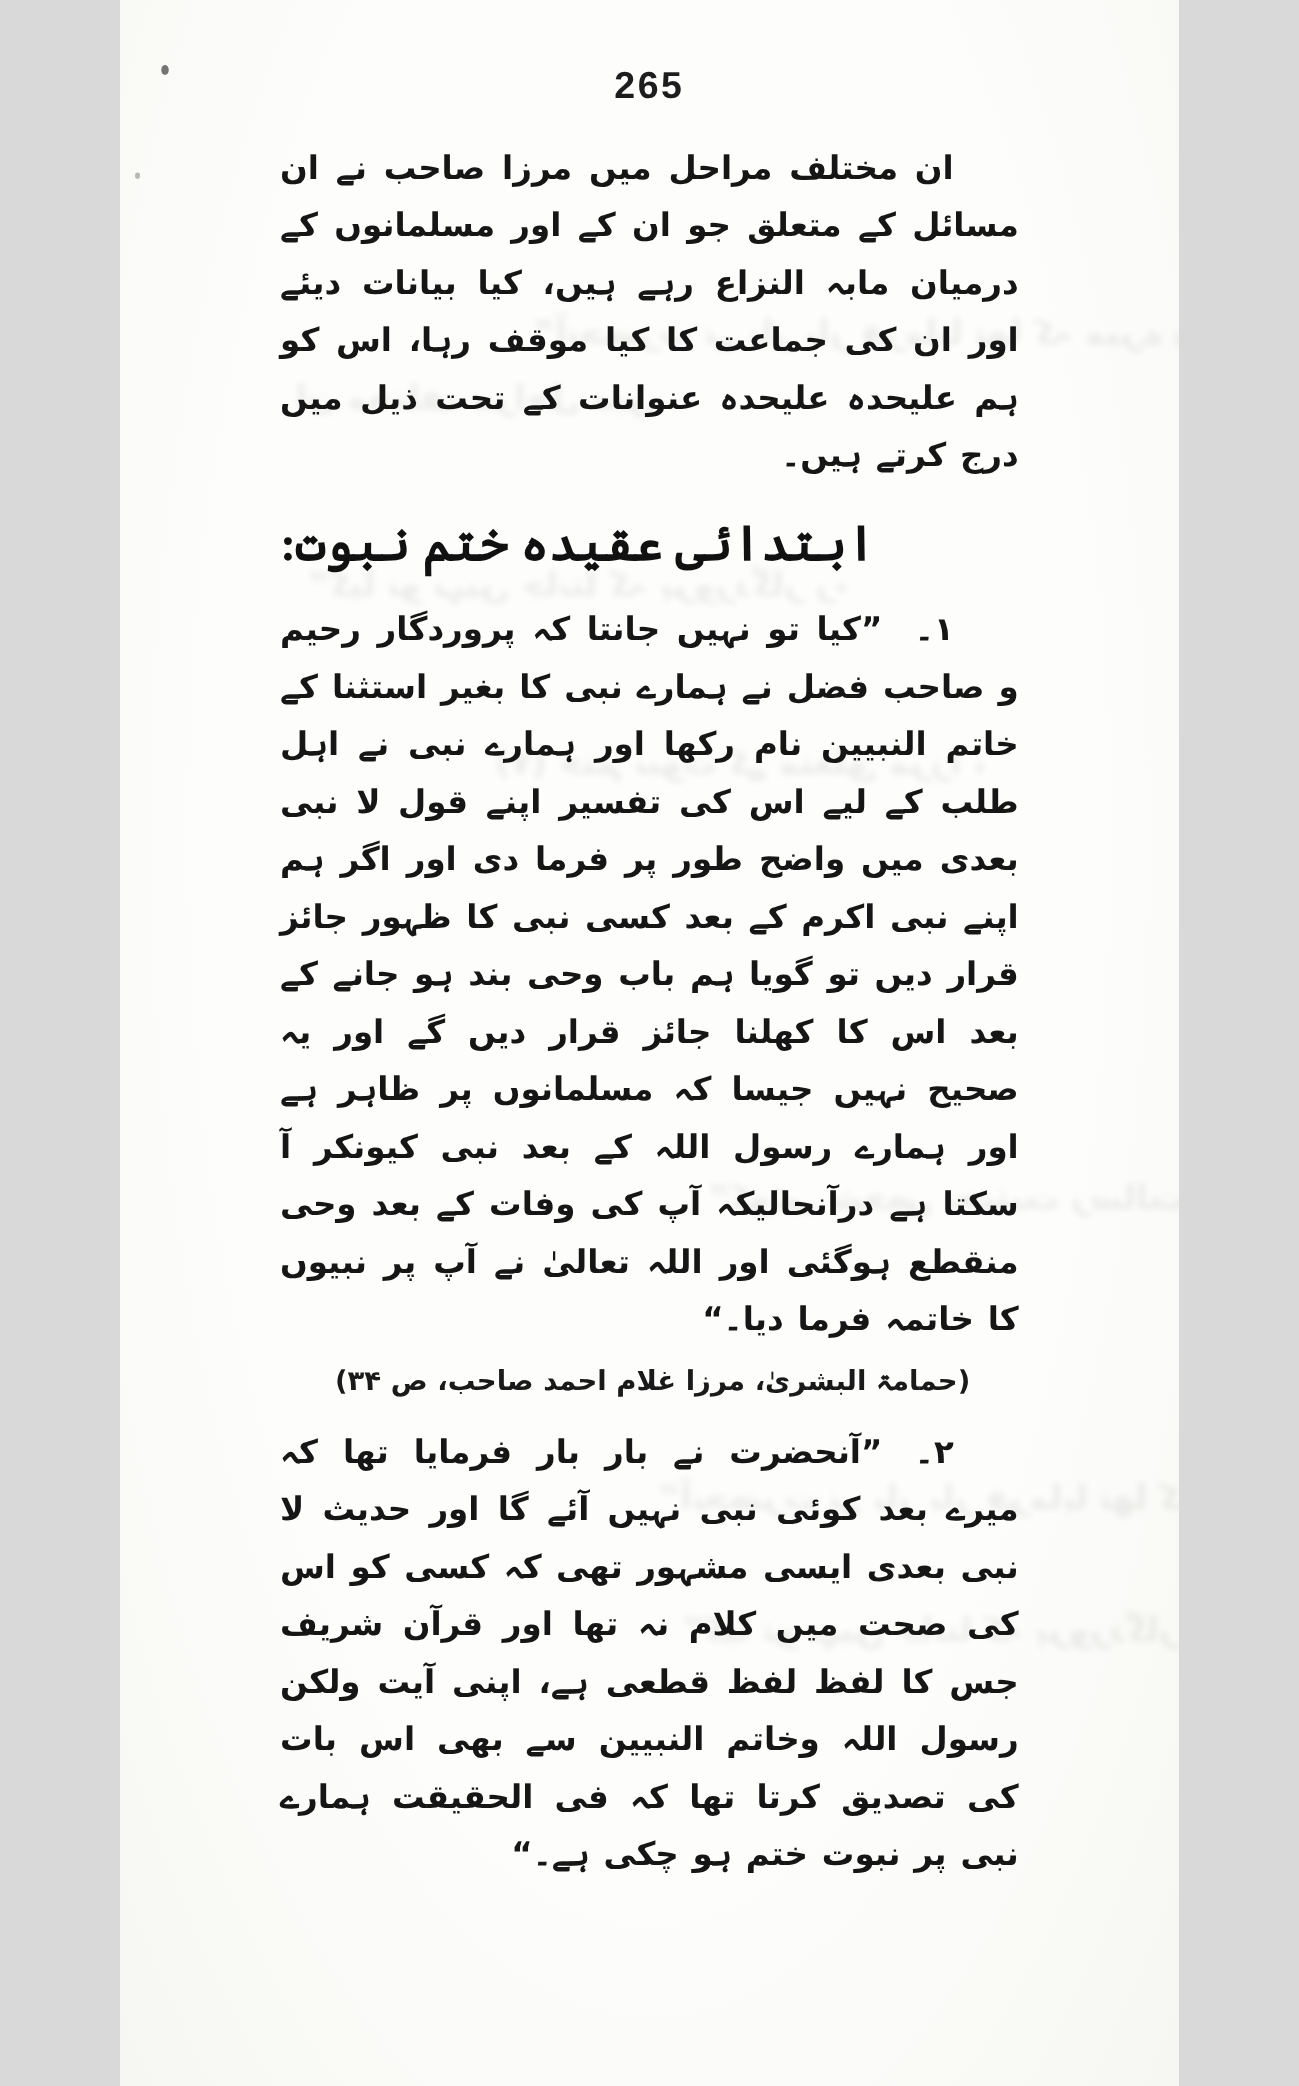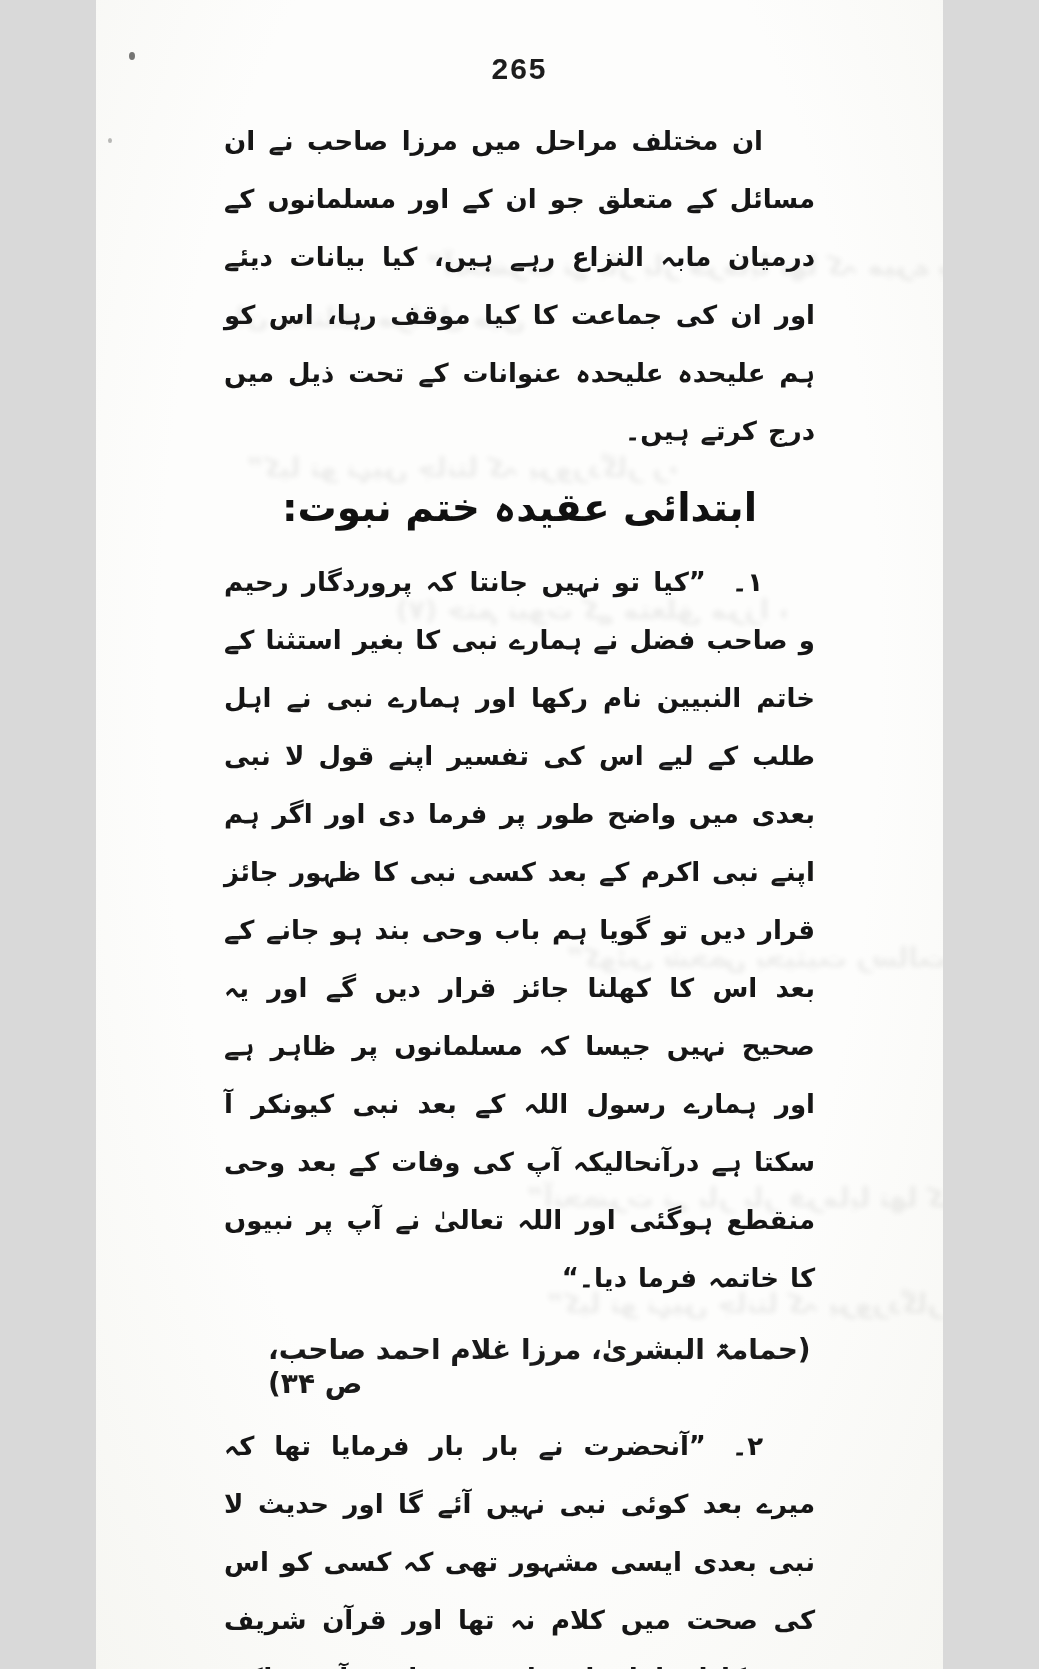--- a/index.html
+++ b/index.html
@@ -32,47 +32,48 @@
     color: #1d1d1d;
     margin: 0 0 26px 0;
   }
 
   .urdu {
     direction: rtl;
     unicode-bidi: embed;
     text-align: justify;
     font-weight: bold;
     font-size: 26px;
-    line-height: 58px;
+    line-height: 46px;
     word-spacing: 2px;
     margin: 0 0 8px 0;
   }
 
   .indent { text-indent: 52px; }
 
   .heading {
     direction: rtl;
-    text-align: center;
+    text-align: left;
     font-weight: bold;
     font-size: 39px;
     line-height: 1.35;
     margin: 22px 0 18px 0;
     color: #111;
+    font-family: Liberation Serif, serif;
   }
 
   .qnum { margin-left: 26px; }
 
   .citation {
     direction: rtl;
     unicode-bidi: embed;
     text-align: left;
-    font-size: 28px;
+    font-size: 22px;
     font-weight: bold;
     line-height: 34px;
-    margin: 26px 0 16px 44px;
+    margin: 10px 0 16px 44px;
     color: #1a1a1a;
   }
 
   
   .ghost {
     position: absolute;
     z-index: 1;
     direction: rtl;
     white-space: nowrap;
     overflow: hidden;

